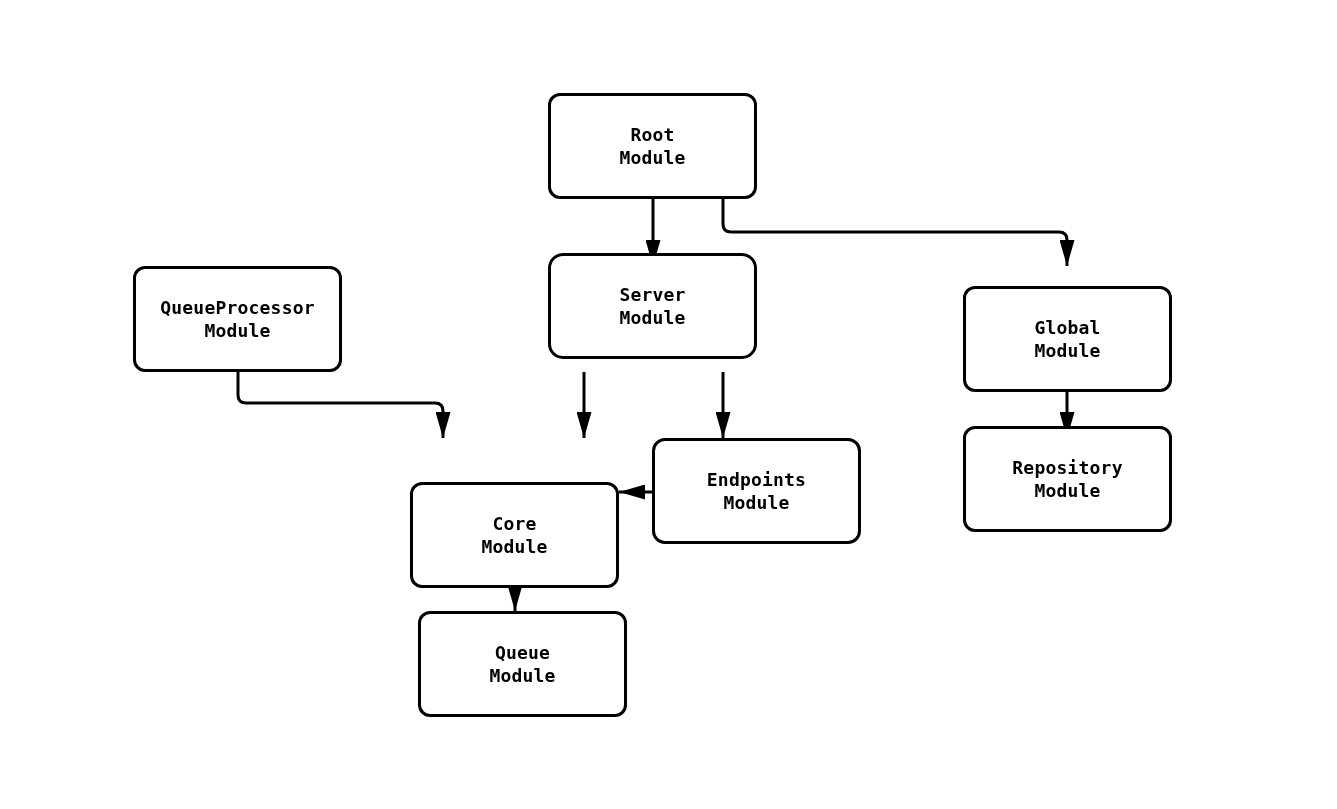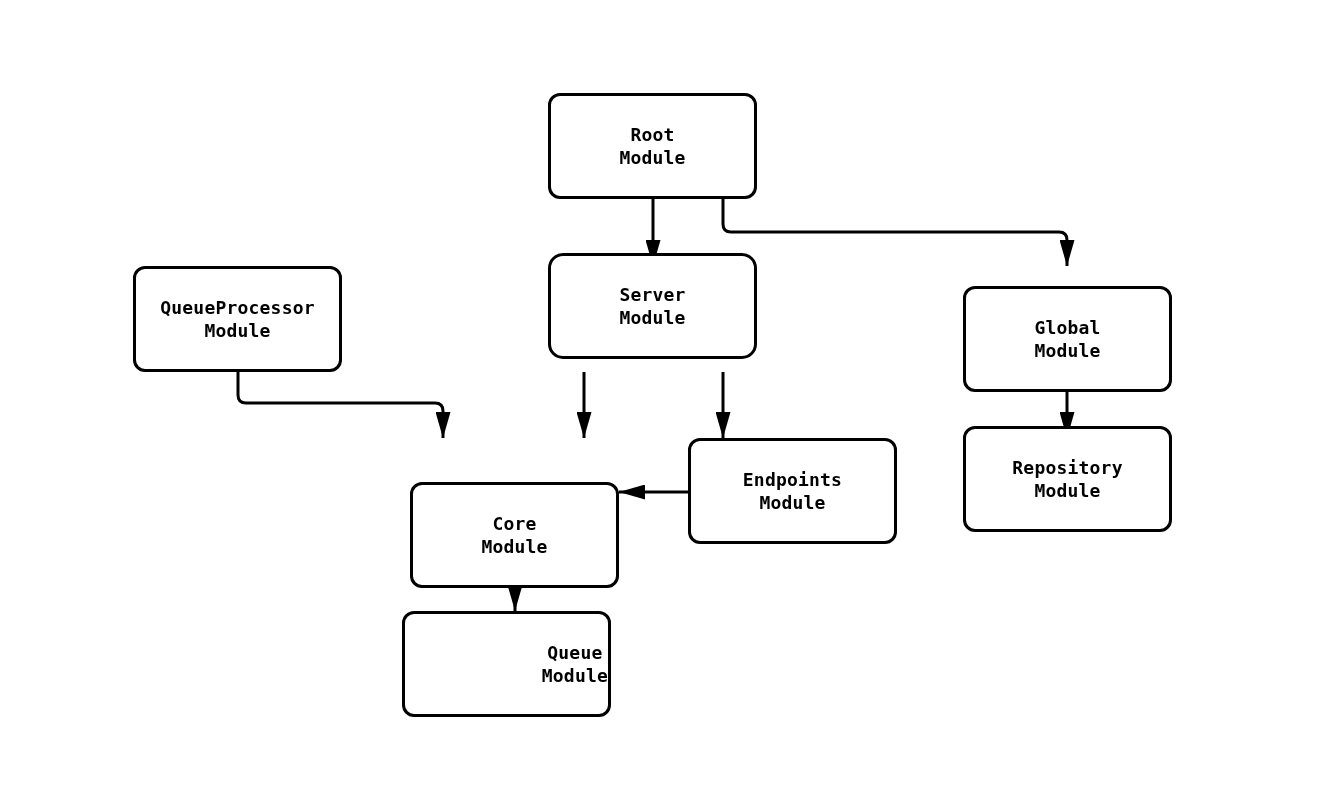--- a/index.html
+++ b/index.html
@@ -89,28 +89,28 @@
   <div class="node" style="left:963px; top:266px;margin-top:20px;">
     <span class="node-label">Global
 Module</span>
   </div>
 
   <div class="node" style="left:410px; top:438px;margin-top:44px;">
     <span class="node-label">Core
 Module</span>
   </div>
 
-  <div class="node" style="left:688px; top:438px;">
+  <div class="node" style="left:652px; top:438px;border-radius:13px;">
     <span class="node-label">Endpoints
 Module</span>
   </div>
 
   <div class="node" style="left:963px; top:426px;">
     <span class="node-label">Repository
 Module</span>
   </div>
 
-  <div class="node" style="left:402px; top:611px;justify-content:flex-end;">
+  <div class="node" style="left:418px; top:611px;">
     <span class="node-label">Queue
 Module</span>
   </div>
 
 </div>
 
 </body></html>

